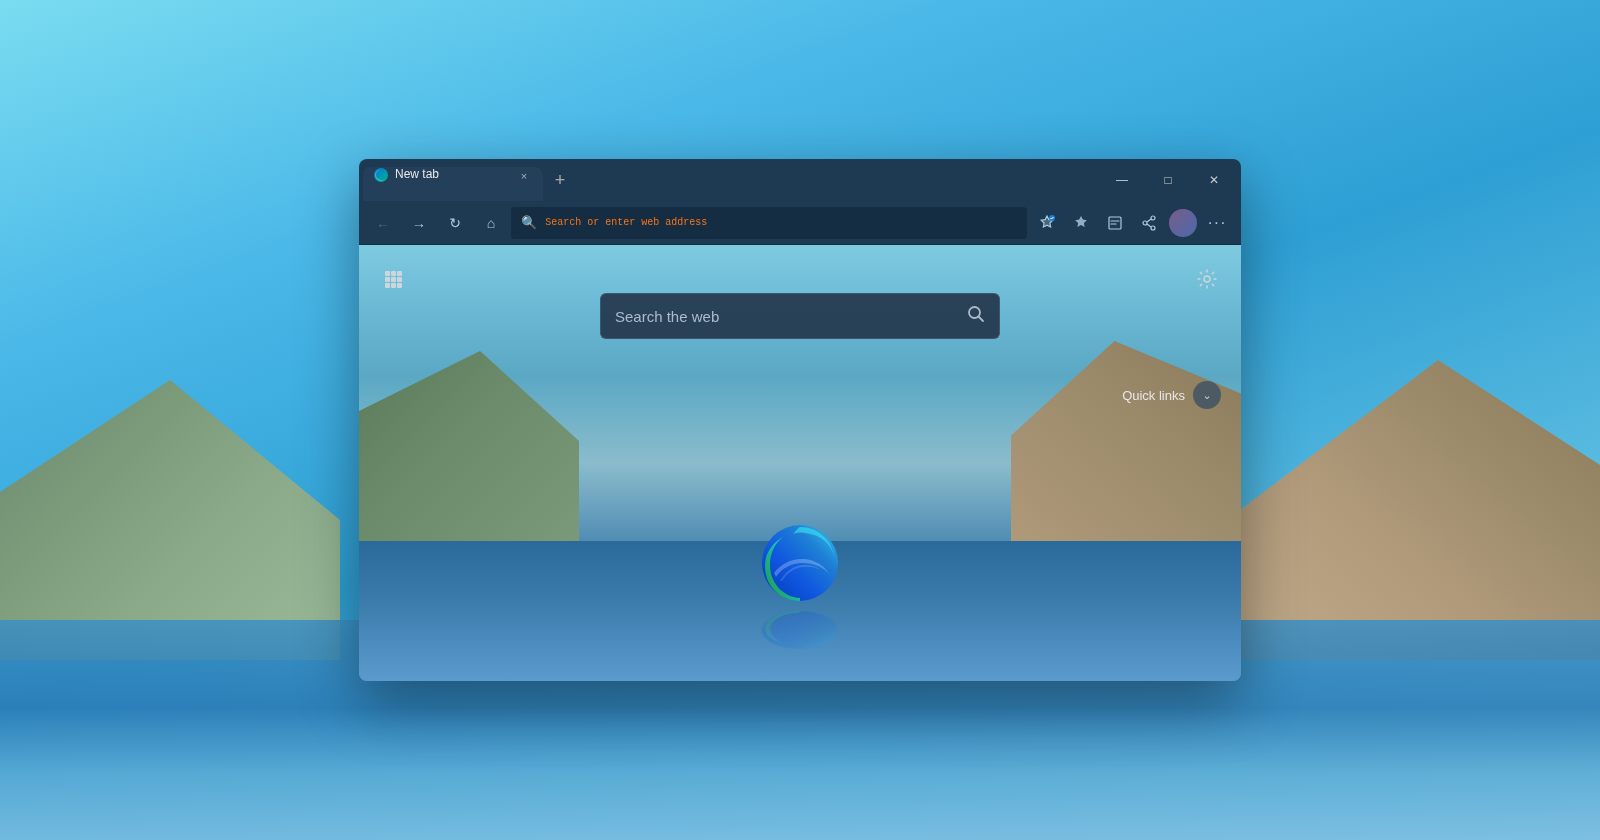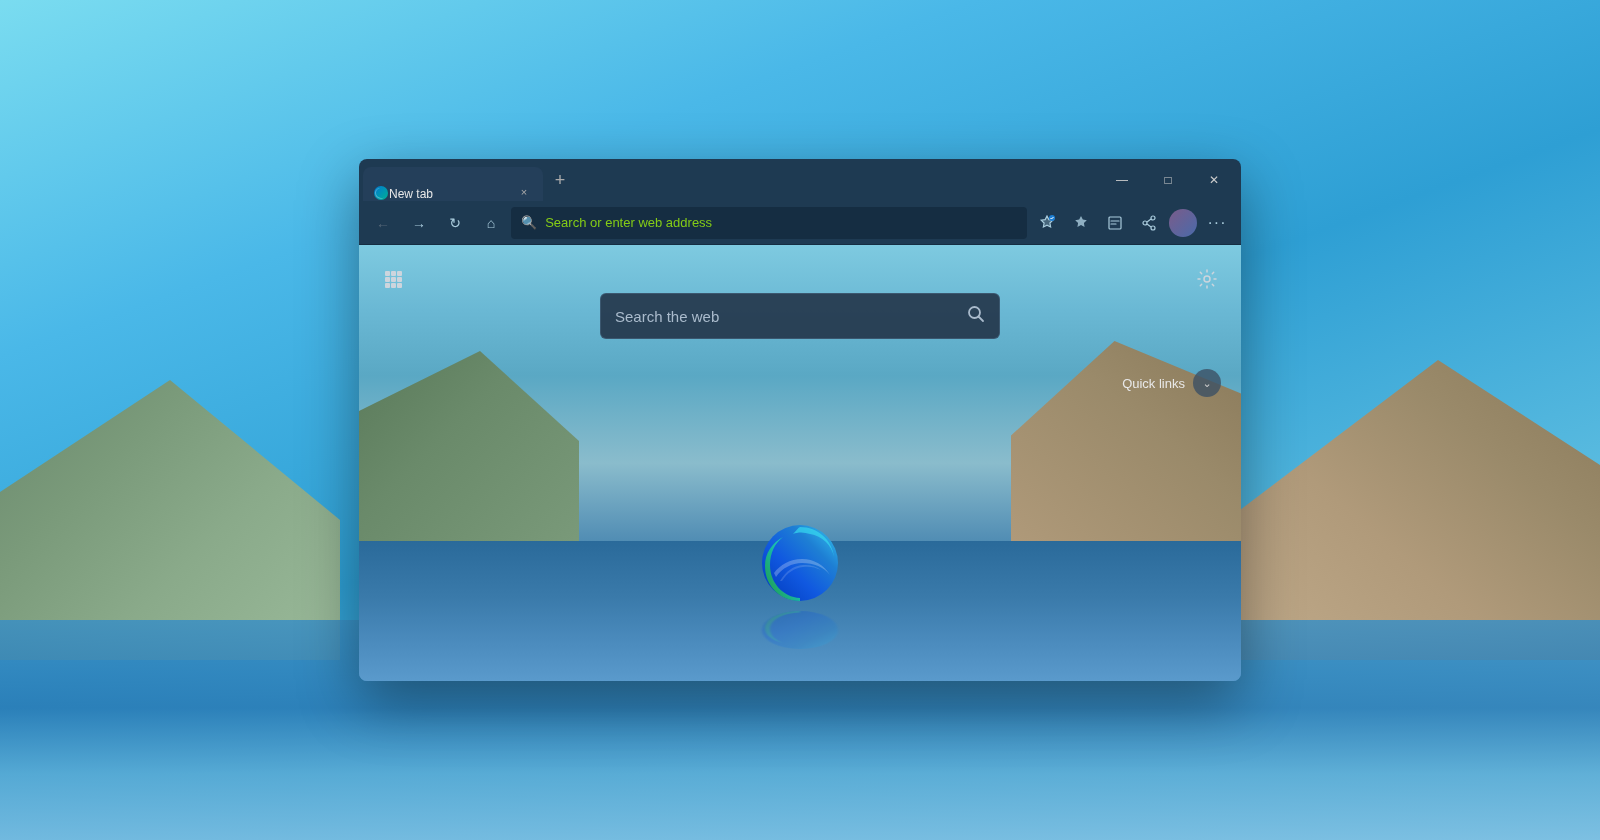--- a/index.html
+++ b/index.html
@@ -79,27 +79,28 @@
 
     .tab-area {
       display: flex;
       align-items: flex-end;
       padding-left: 4px;
       flex: 1;
     }
 
     .tab {
       display: flex;
-      align-items: flex-end;
+      align-items: flex-start;
       background: #243f5a;
       border-radius: 8px 8px 0 0;
       padding: 0 10px;
       height: 34px;
       min-width: 180px;
       max-width: 240px;
+      gap: 6px;
       cursor: pointer;
     }
 
     .tab-favicon {
       width: 16px;
       height: 16px;
       flex-shrink: 0;
     }
 
     .tab-label {
@@ -190,23 +191,24 @@
       cursor: text;
     }
 
     .address-bar-search-icon {
       color: #7a9aaa;
       font-size: 13px;
       flex-shrink: 0;
     }
 
     .address-text {
-      color: #84cc16;
-      font-size: 13px;
+      color: #f97316;
+      font-size: 10px;
       flex: 1;
+      font-family: Liberation Mono, monospace;
     }
 
     .toolbar-icons {
       display: flex;
       align-items: center;
       gap: 2px;
     }
 
     .toolbar-icon {
       width: 32px;
@@ -309,21 +311,21 @@
     }
 
     .search-icon {
       color: #aabbcc;
       font-size: 16px;
     }
 
     
     .quick-links {
       position: absolute;
-      top: 124px;
+      top: 136px;
       right: 20px;
       display: flex;
       align-items: center;
       gap: 8px;
     }
 
     .quick-links-label {
       color: #e8e8e8;
       font-size: 13px;
     }

